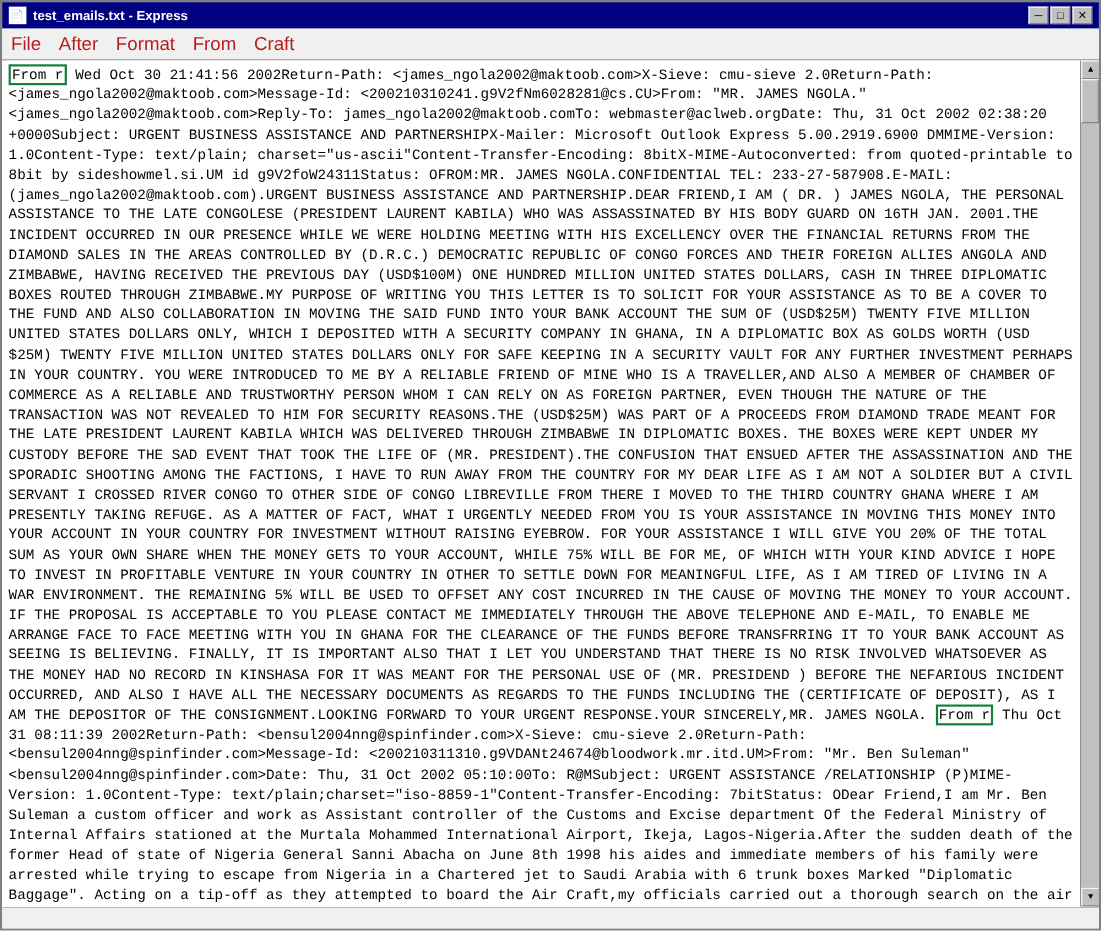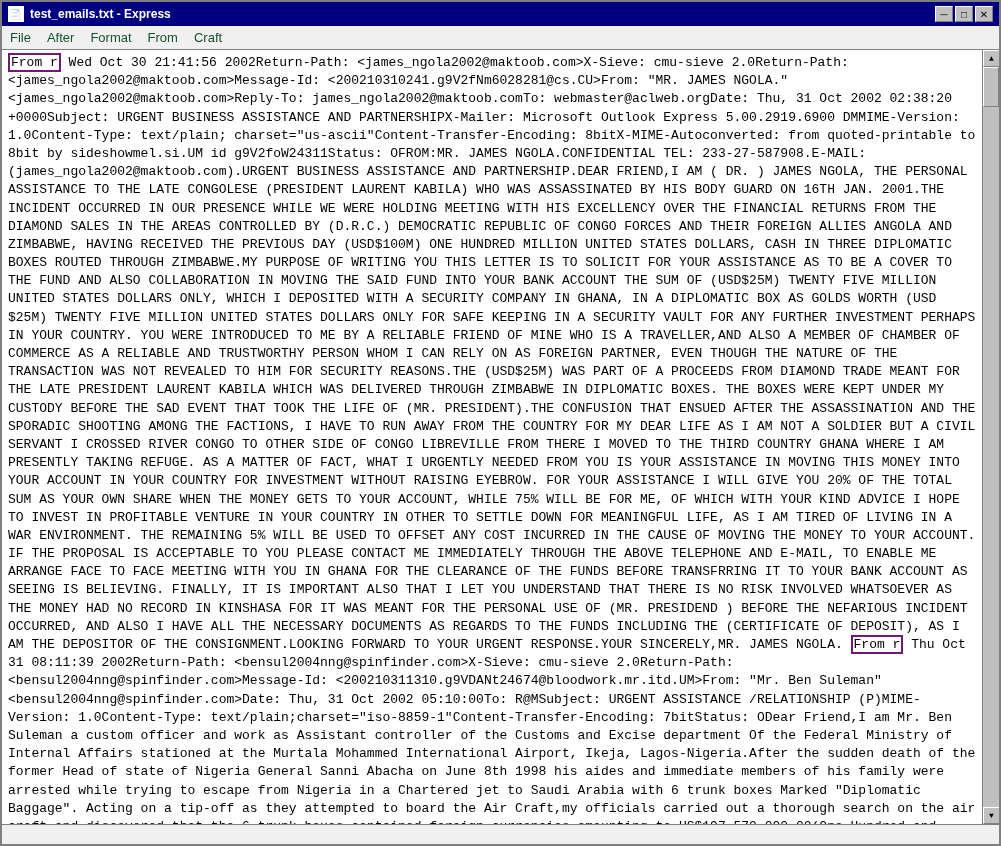--- a/index.html
+++ b/index.html
@@ -80,24 +80,24 @@
     .menu-bar {
       display: flex;
       background: #f0f0f0;
       border-bottom: 1px solid #808080;
       padding: 2px 0;
       flex-shrink: 0;
     }
 
     .menu-item {
       padding: 2px 8px;
-      font-size: 13px;
+      font-size: 17px;
       font-family: Arial, sans-serif;
       cursor: pointer;
-      color: #14532d;
+      color: #b91c1c;
     }
 
     .content-area {
       flex: 1;
       background: white;
       overflow: hidden;
       position: relative;
       display: flex;
     }
 
@@ -110,21 +110,21 @@
       font-size: 13px;
       line-height: 1.4;
       color: #000;
       white-space: pre-wrap;
       word-wrap: break-word;
       background: white;
     }
 
     .from-highlight {
       background: white;
-      border: 2px solid #701a75;
+      border: 2px solid #15803d;
       color: #000;
       padding: 0 1px;
     }
 
     .scrollbar-v {
       width: 17px;
       background: #c0c0c0;
       border-left: 1px solid #808080;
       display: flex;
       flex-direction: column;

